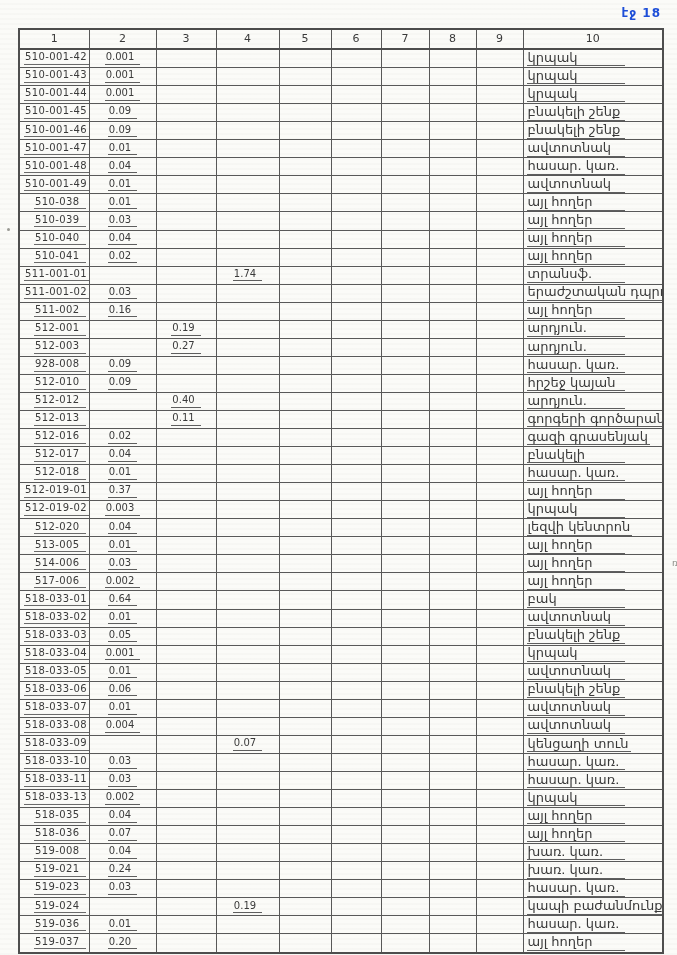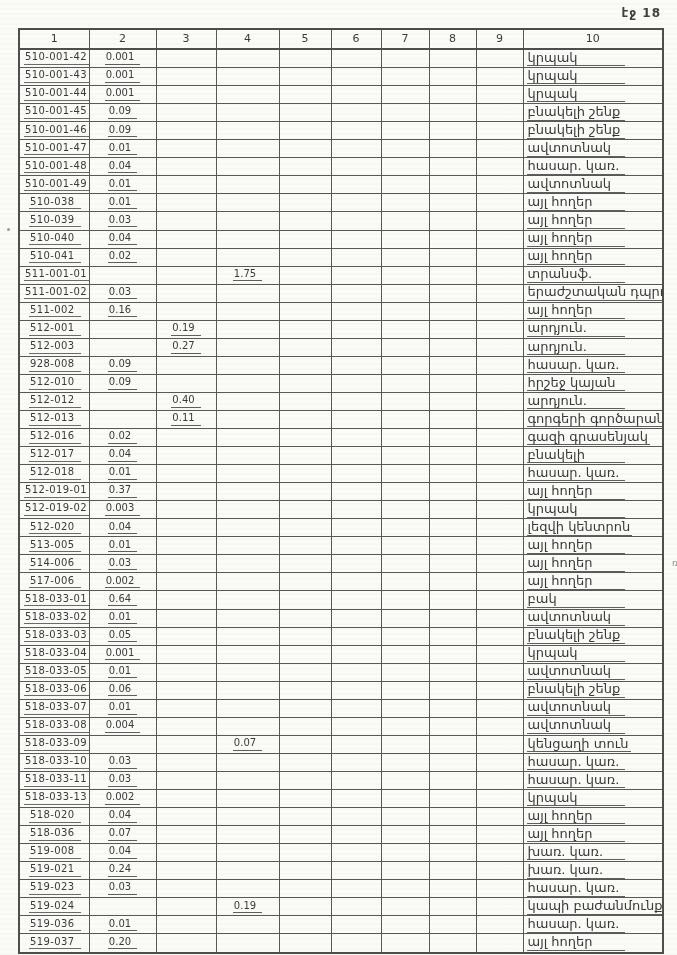--- a/index.html
+++ b/index.html
@@ -17,21 +17,21 @@
     font-family: "DejaVu Sans", sans-serif;
     color: #3a3a3a;
   }
   .page-label {
     position: absolute;
     top: 6px;
     right: 16px;
     font-size: 12px;
     font-weight: bold;
     letter-spacing: 1px;
-    color: #404040;
+    color: #1d4ed8;
   }
   table.ledger {
     position: absolute;
     left: 18px;
     top: 28px;
     width: 644px;
     height: 926px;
     border-collapse: collapse;
     table-layout: fixed;
     border: 2.4px solid #4e4e4e;
@@ -47,21 +47,21 @@
     color: #3a3a3a;
   }
   thead th {
     height: 18px;
     font-weight: normal;
     font-size: 11px;
     text-align: center;
     border-bottom: 2px solid #4e4e4e;
   }
   tbody td { height: 15px; }
-  .c-code { text-align: center; padding-left: 4px; letter-spacing: 0.4px; }
+  .c-code { text-align: right; padding-left: 4px; letter-spacing: 0.4px; }
   .c-val  { text-align: center; }
   .c-label{ text-align: left; font-size: 13px; }
   .u {
     display: inline-block;
     border-bottom: 1.3px solid #5e5e5e;
     padding: 0 6px 1px 1px;
   }
   .c-label .u {
     min-width: 72%;
     padding: 0 2px 1px 1px;
@@ -264,21 +264,21 @@
         <td class="c-val"></td>
         <td class="c-val"></td>
         <td class="c-val"></td>
         <td class="c-val"></td>
         <td class="c-label"><span class="u">այլ հողեր</span></td>
       </tr>
       <tr>
         <td class="c-code"><span class="u">511-001-01</span></td>
         <td class="c-val"></td>
         <td class="c-val"></td>
-        <td class="c-val"><span class="u">1.75</span></td>
+        <td class="c-val"><span class="u">1.74</span></td>
         <td class="c-val"></td>
         <td class="c-val"></td>
         <td class="c-val"></td>
         <td class="c-val"></td>
         <td class="c-val"></td>
         <td class="c-label"><span class="u">տրանսֆ.</span></td>
       </tr>
       <tr>
         <td class="c-code"><span class="u">511-001-02</span></td>
         <td class="c-val"><span class="u">0.03</span></td>
@@ -621,21 +621,21 @@
         <td class="c-val"></td>
         <td class="c-val"></td>
         <td class="c-val"></td>
         <td class="c-val"></td>
         <td class="c-val"></td>
         <td class="c-val"></td>
         <td class="c-val"></td>
         <td class="c-label"><span class="u">կրպակ</span></td>
       </tr>
       <tr>
-        <td class="c-code"><span class="u">518-020</span></td>
+        <td class="c-code"><span class="u">518-035</span></td>
         <td class="c-val"><span class="u">0.04</span></td>
         <td class="c-val"></td>
         <td class="c-val"></td>
         <td class="c-val"></td>
         <td class="c-val"></td>
         <td class="c-val"></td>
         <td class="c-val"></td>
         <td class="c-val"></td>
         <td class="c-label"><span class="u">այլ հողեր</span></td>
       </tr>

